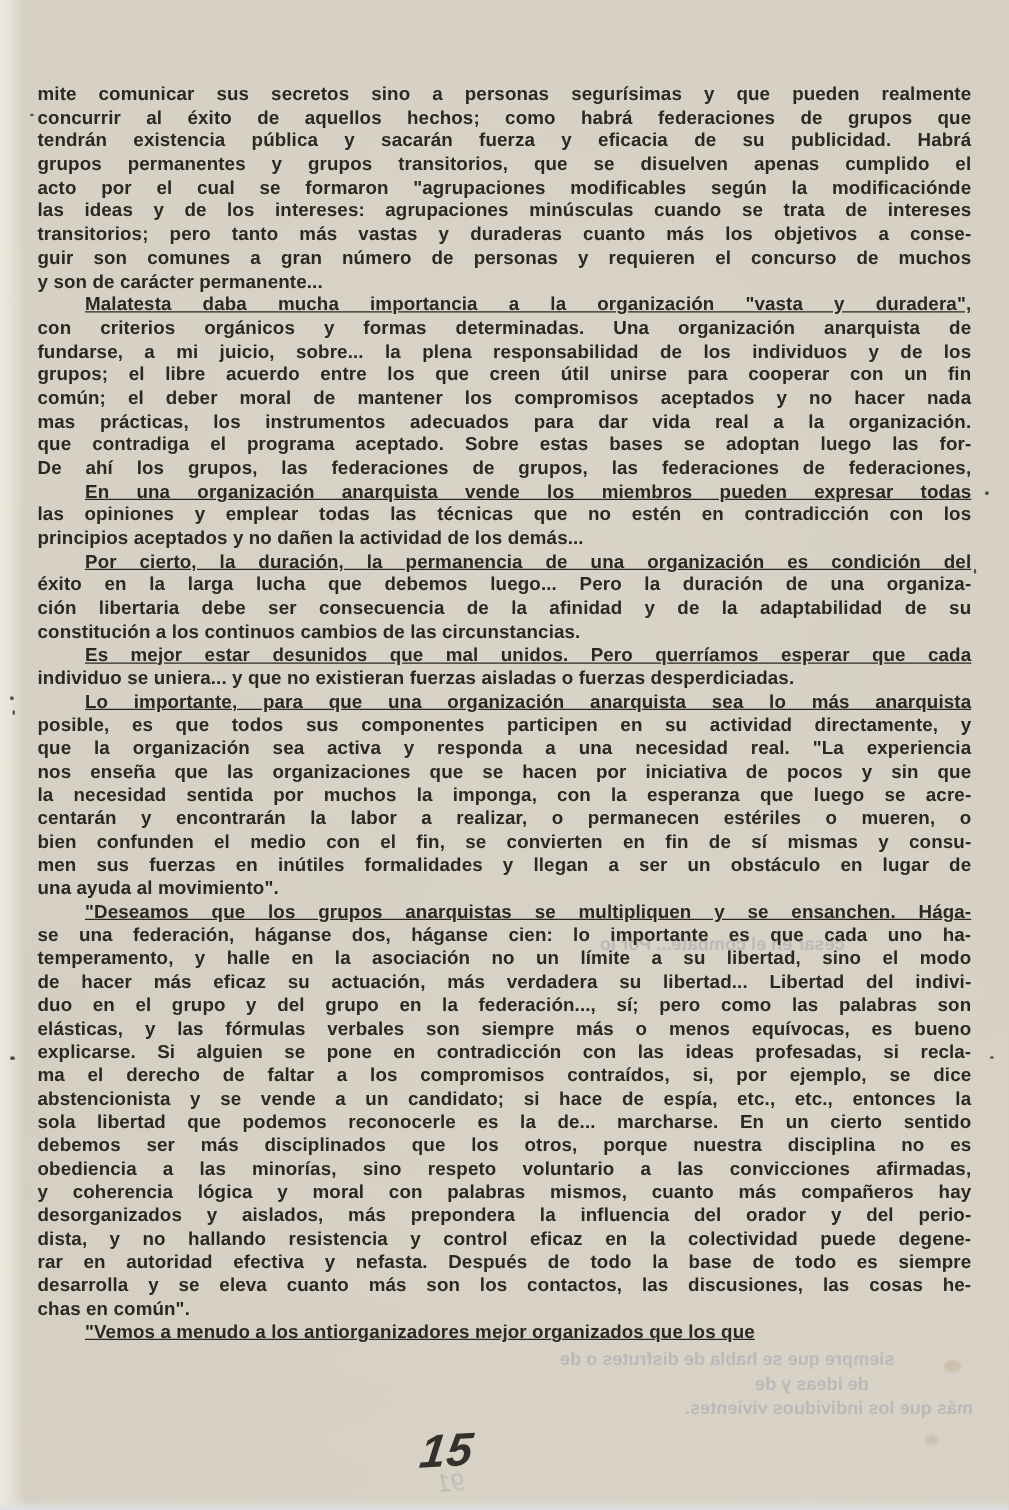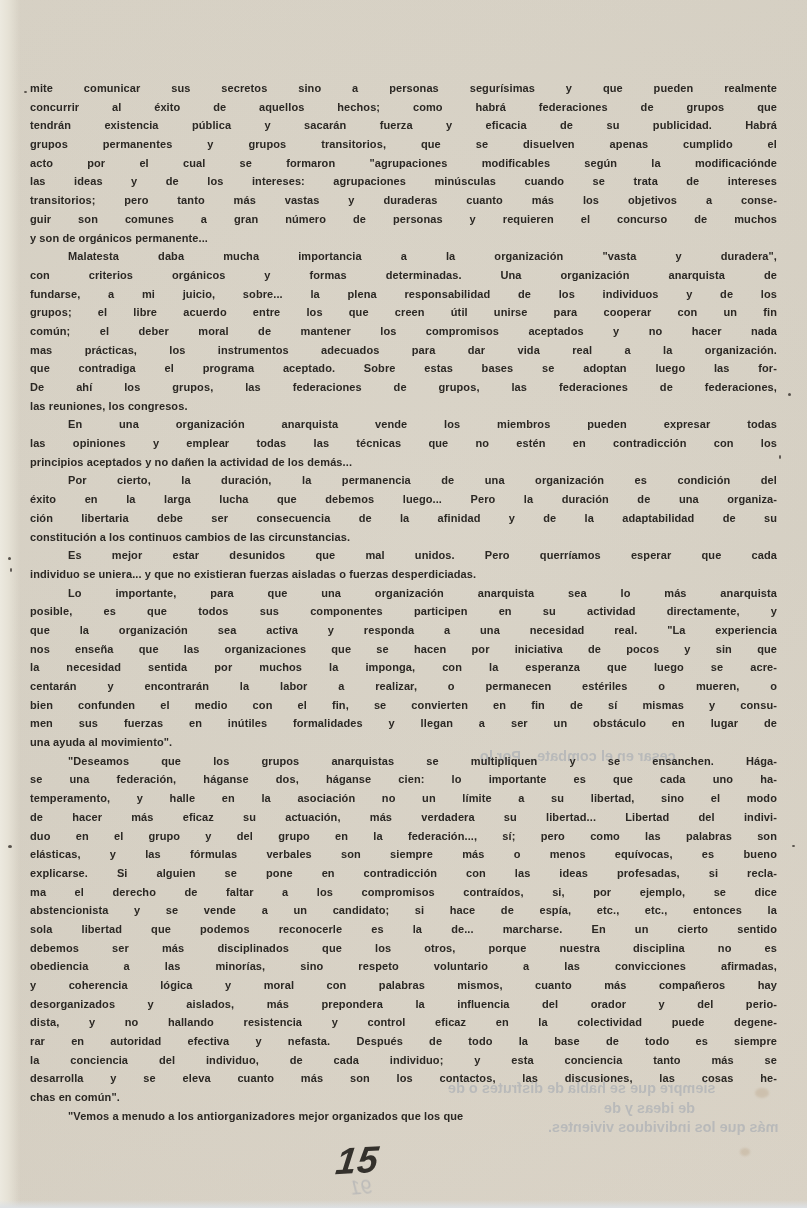--- a/index.html
+++ b/index.html
@@ -16,27 +16,27 @@
   }
   .edge-left{
     position:absolute;left:0;top:0;bottom:0;width:20px;
     background:linear-gradient(90deg,#ece9df 0%,#e6e2d6 40%,rgba(230,226,214,0) 100%);
   }
   .edge-bottom{
     position:absolute;left:0;right:0;bottom:0;height:8px;
     background:linear-gradient(0deg,#dde1e5 0%,rgba(221,225,229,0) 100%);
   }
   .text-block{
-    position:absolute;left:30px;top:79px;width:747px;
-    color:#2b2824;font-size:11px;line-height:18.68px;font-weight:700;
+    position:absolute;left:30px;top:67px;width:747px;
+    color:#2b2824;font-size:15px;line-height:18.68px;font-weight:700;
     letter-spacing:0.1px;
   }
   .line{text-align:justify;text-align-last:justify;}
   .line.plast{text-align-last:left;}
-  .line.indent{text-indent:38px;}
+  .line.indent{text-indent:38px;text-decoration:underline;}
   .heavy{font-weight:900;letter-spacing:0.2px;}
   .pagenum{
     position:absolute;left:336px;top:1140px;
     color:#34312c;font-size:37px;font-style:italic;font-weight:600;
     transform:rotate(-3deg) skewX(-10deg);
     letter-spacing:1px;
   }
   .ghost-line{
     position:absolute;transform:scaleX(-1);
     color:#97a0ae;opacity:0.48;font-weight:700;font-size:14.5px;
@@ -65,30 +65,29 @@
 
   <div class="text-block">
       <div class="line">mite comunicar sus secretos sino a personas segurísimas y que pueden realmente</div>
       <div class="line">concurrir al éxito de aquellos hechos; como habrá federaciones de grupos que</div>
       <div class="line">tendrán existencia pública y sacarán fuerza y eficacia de su publicidad. Habrá</div>
       <div class="line">grupos permanentes y grupos transitorios, que se disuelven apenas cumplido el</div>
       <div class="line">acto por el cual se formaron "agrupaciones modificables según la modificaciónde</div>
       <div class="line">las ideas y de los intereses: agrupaciones minúsculas cuando se trata de intereses</div>
       <div class="line">transitorios; pero tanto más vastas y duraderas cuanto más los objetivos a conse-</div>
       <div class="line">guir son comunes a gran número de personas y requieren el concurso de muchos</div>
-      <div class="line plast">y son de orgánicos permanente...</div>
+      <div class="line plast">y son de carácter permanente...</div>
       <div class="line indent">Malatesta daba mucha importancia a la organización "vasta y duradera",</div>
       <div class="line">con criterios orgánicos y formas determinadas. Una organización anarquista de</div>
       <div class="line">fundarse, a mi juicio, sobre... la plena responsabilidad de los individuos y de los</div>
       <div class="line">grupos; el libre acuerdo entre los que creen útil unirse para cooperar con un fin</div>
       <div class="line">común; el deber moral de mantener los compromisos aceptados y no hacer nada</div>
       <div class="line">mas prácticas, los instrumentos adecuados para dar vida real a la organización.</div>
       <div class="line">que contradiga el programa aceptado. Sobre estas bases se adoptan luego las for-</div>
       <div class="line">De ahí los grupos, las federaciones de grupos, las federaciones de federaciones,</div>
-      <div class="line plast">las reuniones, los congresos.</div>
       <div class="line indent">En una organización anarquista vende los miembros pueden expresar todas</div>
       <div class="line">las opiniones y emplear todas las técnicas que no estén en contradicción con los</div>
       <div class="line plast">principios aceptados y no dañen la actividad de los demás...</div>
       <div class="line indent">Por cierto, la duración, la permanencia de una organización es condición del</div>
       <div class="line">éxito en la larga lucha que debemos luego... Pero la duración de una organiza-</div>
       <div class="line">ción libertaria debe ser consecuencia de la afinidad y de la adaptabilidad de su</div>
       <div class="line plast">constitución a los continuos cambios de las circunstancias.</div>
       <div class="line indent">Es mejor estar desunidos que mal unidos. Pero querríamos esperar que cada</div>
       <div class="line plast">individuo se uniera... y que no existieran fuerzas aisladas o fuerzas desperdiciadas.</div>
       <div class="line indent">Lo importante, para que una organización anarquista sea lo más anarquista</div>
@@ -109,21 +108,20 @@
       <div class="line">explicarse. Si alguien se pone en contradicción con las ideas profesadas, si recla-</div>
       <div class="line">ma el derecho de faltar a los compromisos contraídos, si, por ejemplo, se dice</div>
       <div class="line">abstencionista y se vende a un candidato; si hace de espía, etc., etc., entonces la</div>
       <div class="line">sola libertad que podemos reconocerle es la de... marcharse. En un cierto sentido</div>
       <div class="line">debemos ser más disciplinados que los otros, porque nuestra disciplina no es</div>
       <div class="line">obediencia a las minorías, sino respeto voluntario a las convicciones afirmadas,</div>
       <div class="line">y coherencia lógica y moral con palabras mismos, cuanto más compañeros hay</div>
       <div class="line">desorganizados y aislados, más prepondera la influencia del orador y del perio-</div>
       <div class="line">dista, y no hallando resistencia y control eficaz en la colectividad puede degene-</div>
       <div class="line">rar en autoridad efectiva y nefasta. Después de todo la base de todo es siempre</div>
-      <div class="line">la conciencia del individuo, de cada individuo; y esta conciencia tanto más se</div>
       <div class="line">desarrolla y se eleva cuanto más son los contactos, las discusiones, las cosas he-</div>
       <div class="line plast">chas en común".</div>
       <div class="line indent plast">"Vemos a menudo a los <span class="heavy">antiorganizadores</span> mejor organizados que los que</div>
     </div>
 
   <div class="pagenum">15</div>
   <div class="ghost-num">91</div>
 
   <div class="speck" style="left:24px;top:91px;width:3px;height:2px;"></div>
   <div class="speck" style="left:8px;top:557px;width:3px;height:3px;"></div>

